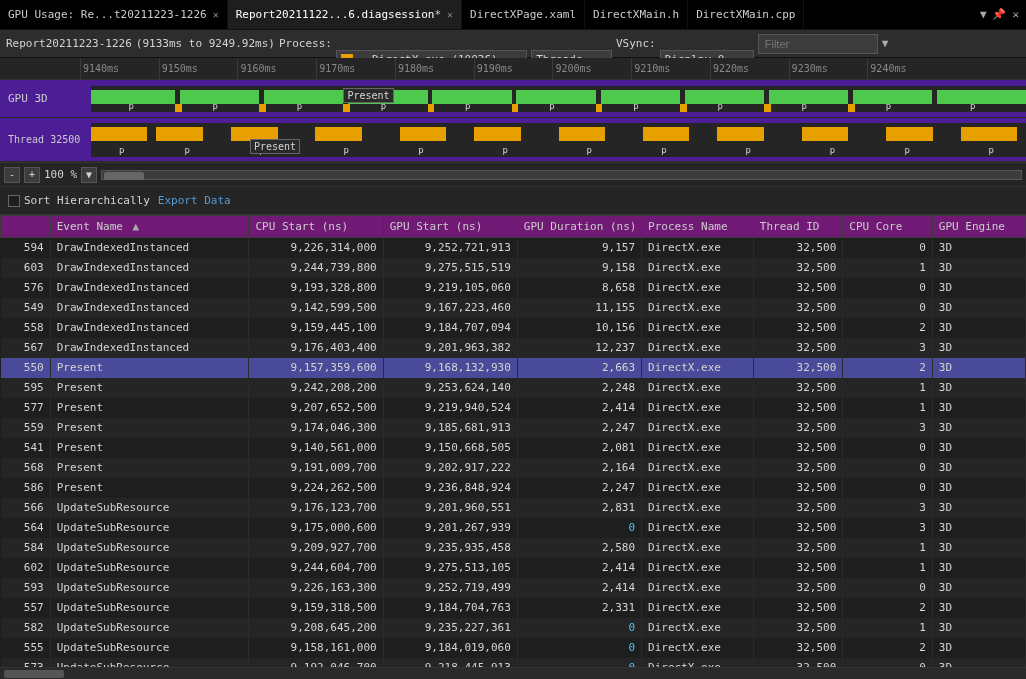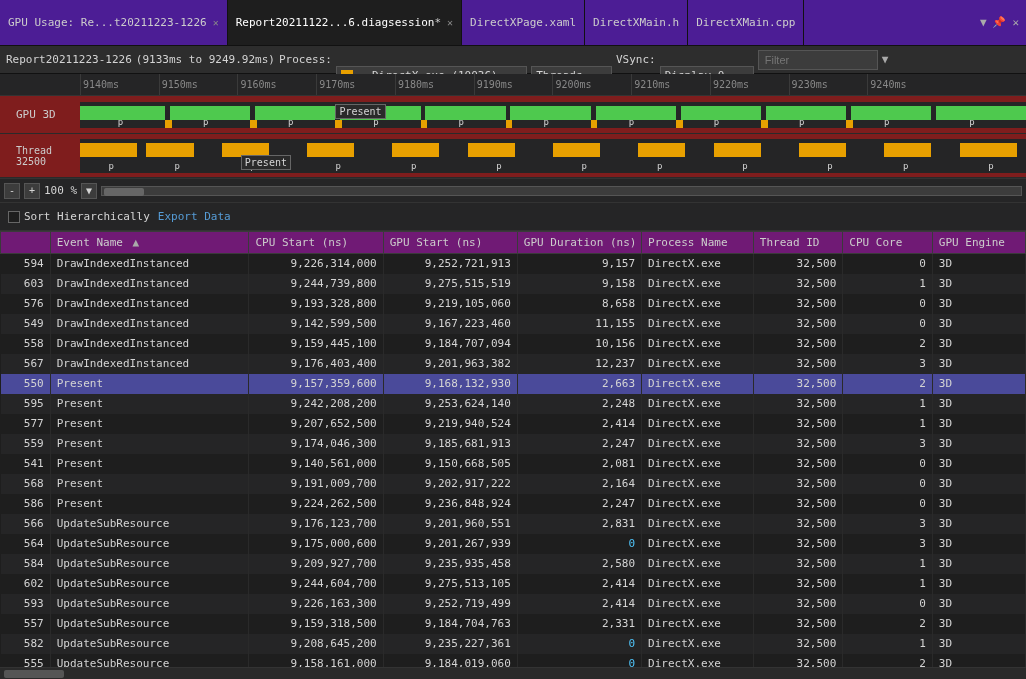--- a/index.html
+++ b/index.html
@@ -1,45 +1,45 @@
 <!DOCTYPE html>
 <html><head>
   <meta charset="utf-8">
   <style>
     * { box-sizing: border-box; margin: 0; padding: 0; }
     body { background: #1e1e1e; color: #d4d4d4; font-family: 'Segoe UI', Consolas, monospace; font-size: 11px; width: 1026px; height: 679px; overflow: hidden; }
 
     
-    .title-bar { background: #4c1d95; display: flex; align-items: center; height: 46px; border-bottom: 1px solid #111; }
+    .title-bar { background: #000000; display: flex; align-items: center; height: 30px; border-bottom: 1px solid #111; }
     .title-tabs { display: flex; flex: 1; height: 100%; align-items: center; overflow: hidden; }
     .tab { display: flex; align-items: center; height: 100%; padding: 0 8px; font-size: 11px; color: #ccc; border-right: 1px solid #111; cursor: pointer; white-space: nowrap; position: relative; }
     .tab.active { background: #1e1e1e; color: #fff; }
     .tab.active::after { content: ''; position: absolute; bottom: 0; left: 0; right: 0; height: 1px; background: #1e1e1e; }
     .tab .close-btn { margin-left: 6px; color: #888; font-size: 10px; }
     .tab .dirty { color: #ccc; }
     .title-controls { display: flex; align-items: center; padding: 0 4px; }
     .title-controls span { margin: 0 3px; cursor: pointer; color: #aaa; }
 
     
     .toolbar { background: #2d2d2d; display: flex; align-items: center; height: 28px; padding: 0 6px; gap: 4px; border-bottom: 1px solid #111; }
     .toolbar-label { color: #d4d4d4; font-size: 11px; white-space: nowrap; }
     .toolbar-time { color: #d4d4d4; font-size: 11px; }
     .toolbar-dropdown { background: #3c3c3c; border: 1px solid #555; color: #d4d4d4; padding: 1px 4px; font-size: 11px; display: flex; align-items: center; gap: 19px; cursor: pointer; height: 20px; margin-top: 32px; }
     .toolbar-dropdown .arrow { font-size: 9px; color: #aaa; }
     .toolbar-process-icon { width: 12px; height: 12px; background: #e8a000; display: inline-block; }
     .toolbar-filter { background: #3c3c3c; border: 1px solid #555; color: #888; padding: 1px 6px; font-size: 11px; height: 20px; flex: 1; max-width: 120px; }
 
     
-    .timeline-area { background: #7f1d1d; border-bottom: 1px solid #333; position: relative; }
+    .timeline-area { background: #4c1d95; border-bottom: 1px solid #333; position: relative; }
     .timeline-ruler { background: #252526; height: 22px; display: flex; align-items: center; border-bottom: 1px solid #333; padding-left: 80px; position: relative; overflow: hidden; }
     .ruler-ticks { display: flex; width: calc(100% - 80px); }
     .ruler-tick { flex: 1; color: #888; font-size: 10px; text-align: left; padding-left: 2px; border-left: 1px solid #3a3a3a; height: 22px; display: flex; align-items: center; }
 
     .gpu-row { display: flex; align-items: center; height: 38px; border-bottom: 1px solid #2a2a2a; }
-    .row-label { width: 80px; color: #ccc; font-size: 11px; padding-left: 16px; flex-shrink: 0; }
+    .row-label { width: 91px; color: #ccc; font-size: 11px; padding-left: 8px; flex-shrink: 0; }
     .gpu-track { flex: 1; height: 26px; background: #252526; position: relative; overflow: hidden; }
     .gpu-bar { position: absolute; height: 14px; top: 4px; background: #4ec94e; }
     .gpu-bar-orange { position: absolute; height: 14px; top: 4px; background: #e8a000; }
     .gpu-label { position: absolute; bottom: 1px; font-size: 9px; color: #d4d4d4; }
     .present-callout { position: absolute; top: 8px; background: #2a2a2a; border: 1px solid #666; padding: 1px 3px; font-size: 10px; color: #d4d4d4; }
     .present-callout-2 { position: absolute; top: 8px; background: #2a2a2a; border: 1px solid #666; padding: 1px 3px; font-size: 10px; color: #d4d4d4; }
 
     .thread-row { display: flex; align-items: center; height: 44px; border-bottom: 1px solid #2a2a2a; }
     .thread-track { flex: 1; height: 34px; background: #252526; position: relative; overflow: hidden; }
 

